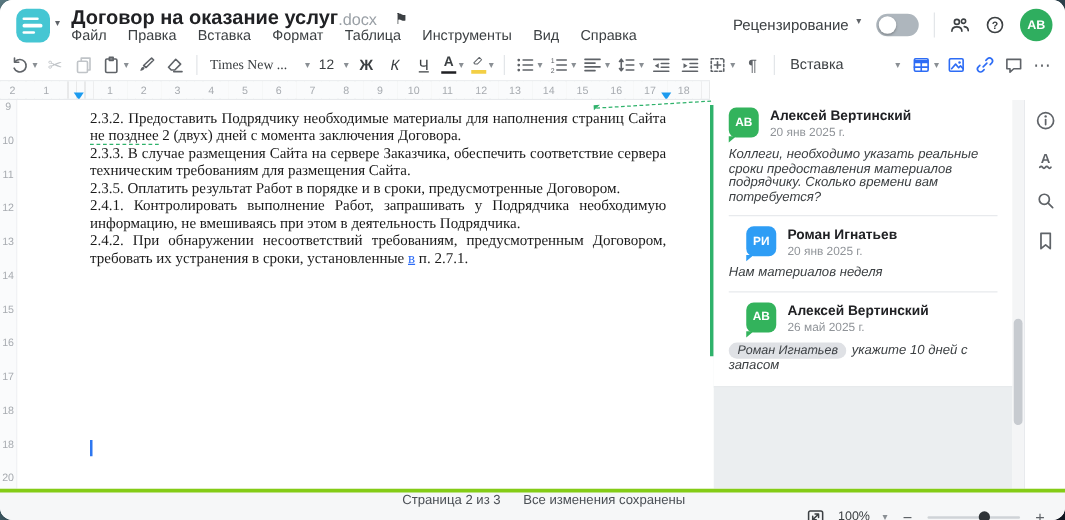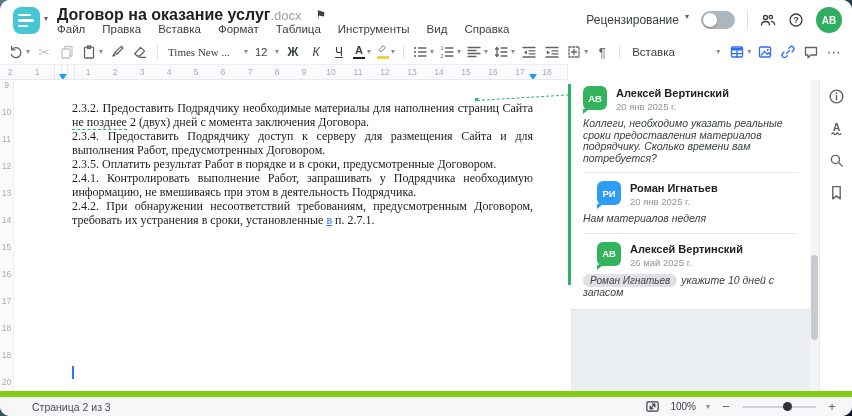--- a/index.html
+++ b/index.html
@@ -76,21 +76,21 @@
                   border-top:6px solid #1c9bef; }
   .hruler-right-blank { position:absolute; left:568px; top:64px; right:0; height:16px; background:#fff; }
   
   .main { position:absolute; left:0; top:80px; right:0; height:311px; background:#fff; }
   .vruler { position:absolute; left:0; top:0; width:14px; height:100%; background:#fafbfc;
             border-right:1px solid #eef0f2; font-size:8.5px; color:#a7abb0; overflow:hidden;
             background-image:repeating-linear-gradient(180deg, rgba(0,0,0,.07) 0 1px, transparent 1px 6.75px); }
   .vruler-col { display:flex; flex-direction:column; margin-top:-9px; }
   .vruler-col span { height:27px; display:flex; align-items:center; justify-content:center; background:#fafbfc; }
   
-  .page { position:absolute; left:14px; top:14px; width:554px; height:100%; background:#fff; }
+  .page { position:absolute; left:14px; top:0; width:554px; height:100%; background:#fff; }
   .doc-text { position:absolute; left:58px; top:7px; width:461px;
               font-family:"Liberation Serif", serif; font-size:12px; line-height:14px; color:#1b1b1b;
               text-align:justify; }
   .doc-text p { margin:0; }
   .p2{margin-top:15px} .p3{margin-top:15px} .p4{margin-top:6px} .p5{margin-top:37px}
   .p6{margin-top:13px} .p7{margin-top:9px}
   .anchor-word { border-bottom:1.5px dashed #2fb26b; }
   .doc-link { color:#2d6cf5; text-decoration:underline; }
   .cursor { position:absolute; left:58px; top:272px; width:1.5px; height:13px; background:#2e77f0; }
   .connector { position:absolute; left:463px; top:6px; width:92px; border-top:1.5px dashed #2fb26b;
@@ -118,22 +118,22 @@
              padding:1px 7px; font-size:10px; margin-right:4px; }
   
   .scroll-strip { position:absolute; left:810px; top:0; width:9px; height:100%; background:#f4f5f6; }
   .scroll-thumb { position:absolute; left:1px; top:175px; width:7px; height:85px; background:#c7cbd0; border-radius:4px; }
   .side-icons { position:absolute; left:819px; top:0; width:33px; height:100%; background:#fff;
                 border-left:1px solid #e8eaed; display:flex; flex-direction:column; align-items:center;
                 padding-top:8px; gap:15px; color:#5f6368; }
   .side-icons .icn { width:17px; height:17px; }
   
   .statusbar { position:absolute; left:0; bottom:0; right:0; height:25px; background:#f6f7f8;
-               border-top:6px solid #84cc16; display:flex; align-items:center;
-               padding:0 14px 0 32px; font-size:10.5px; color:#4a4f55; }
+               border-top:3px solid #84cc16; display:flex; align-items:center;
+               padding:0 14px 0 32px; font-size:10.5px; color:#4a4f55;flex-direction:column; }
   .status-left { display:flex; gap:18px; }
   .status-right { margin-left:auto; display:flex; align-items:center; gap:10px; color:#3c4043; }
   .zoom-label { font-size:10px; }
   .zoom-btn { font-size:13px; color:#5f6368; width:12px; text-align:center; }
   .slider { width:74px; height:2px; background:#cfd3d7; border-radius:1px; position:relative; }
   .slider .knob { position:absolute; left:55%; top:-3.5px; width:9px; height:9px; border-radius:50%; background:#2f3337; }
   .fit-icon { color:#3c4043; }
 </style>
 </head>
 <body>
@@ -416,21 +416,21 @@
           <span>18</span>
           <span>18</span>
           <span>20</span>
         </div>
     </div>
 
     <div class="page">
       <div class="connector"></div>
       <div class="doc-text">
         <p class="p1"><span>2.3.2. Предоставить Подрядчику необходимые материалы для наполнения страниц Сайта </span><span class="anchor-word">не позднее</span><span> 2 (двух) дней с момента заключения Договора.</span></p>
-        <p class="p3">2.3.4. Предоставить Подрядчику доступ к серверу для размещения Сайта и для выполнения Работ, предусмотренных Договором.</p>
+        <p class="p2">2.3.3. В случае размещения Сайта на сервере Заказчика, обеспечить соответствие сервера техническим требованиям для размещения Сайта.</p>
         <p class="p4">2.3.5. Оплатить результат Работ в порядке и в сроки, предусмотренные Договором.</p>
         <p class="p6">2.4.1. Контролировать выполнение Работ, запрашивать у Подрядчика необходимую информацию, не вмешиваясь при этом в деятельность Подрядчика.</p>
         <p class="p7"><span>2.4.2. При обнаружении несоответствий требованиям, предусмотренным Договором, требовать их устранения в сроки, установленные </span><span class="doc-link">в</span><span> п. 2.7.1.</span></p>
       </div>
       <div class="cursor"></div>
     </div>
 
     <div class="comment-line"></div>
 
     <div class="comments-panel">
@@ -494,20 +494,21 @@
         </svg>
       <svg class="icn" viewBox="0 0 16 16">
           <path d="M4.5 2.5h7V14L8 11.2 4.5 14z"></path>
         </svg>
     </div>
   </div>
 
   <div class="statusbar">
     <div class="status-left">
       <span>Страница 2 из 3</span>
+      <span>Все изменения сохранены</span>
     </div>
     <div class="status-right">
       <span class="fit-icon">
         <svg class="icn" viewBox="0 0 16 16" style="width:15px;height:15px">
             <rect x="2" y="3" width="12" height="10" rx="1.5"></rect>
             <path d="M5.5 10.5l5-5M5.5 7.5v3h3M10.5 8.5v-3h-3"></path>
           </svg>
       </span>
       <span class="zoom-label">100%</span>
       <span class="caret">▾</span>

